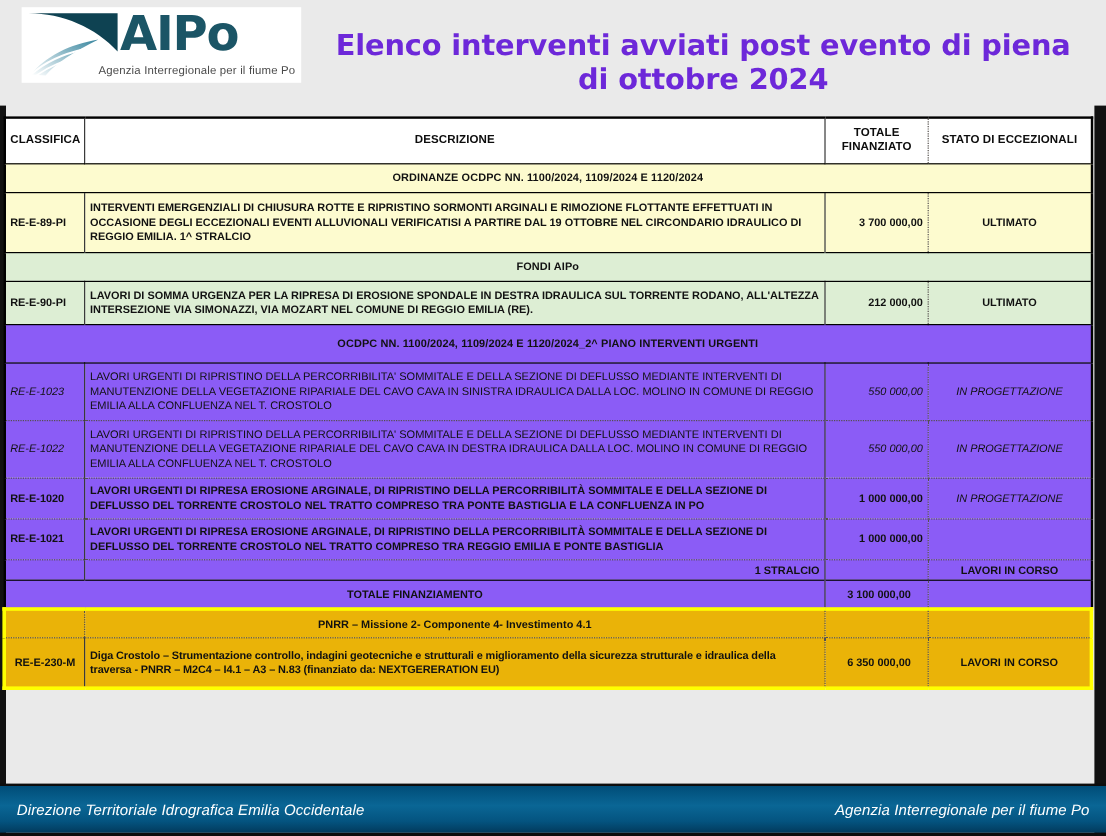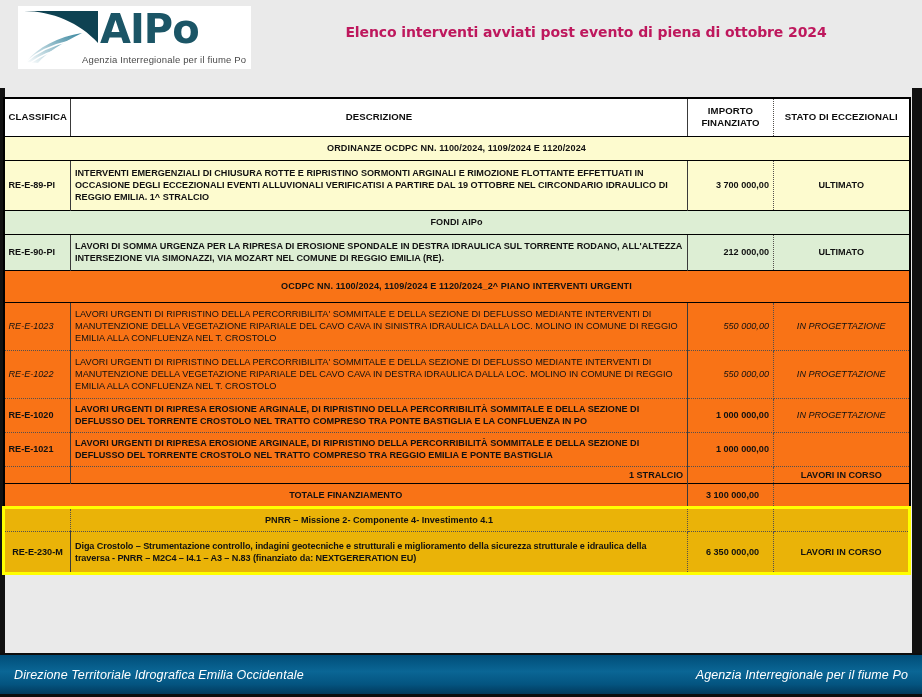--- a/index.html
+++ b/index.html
@@ -53,22 +53,22 @@
     letter-spacing: 0.15px;
     white-space: nowrap;
   }
   #slide-title {
     position: absolute;
     left: 276px; top: 24px;
     width: 620px;
     text-align: center;
     font-family: "DejaVu Sans", sans-serif;
     font-weight: bold;
-    font-size: 14px;
-    color: #be185d;
+    font-size: 24px;
+    color: #6d28d9;
     letter-spacing: -0.1px;
   }
 
   
   #table-wrap {
     position: absolute;
     left: 2px; top: 97px;
     width: 906px;
   }
   table.grid {
@@ -112,21 +112,21 @@
   td.section {
     text-align: center;
     font-weight: bold;
     font-size: 9.6px;
     height: 24px;
     letter-spacing: 0.1px;
   }
 
   .bg-yellow { background: #fdfbcf; }
   .bg-green  { background: #ddeed4; }
-  .bg-pink   { background: #f97316; }
+  .bg-pink   { background: #8b5cf6; }
   .bg-gray   { background: #eab308; }
 
   td.cls {
     text-align: left;
     font-weight: bold;
     font-size: 9.2px;
     padding-left: 3px;
     white-space: nowrap;
   }
   td.cls.ital { font-style: italic; font-weight: normal; }
@@ -267,21 +267,21 @@
           <col class="c-desc">
           <col class="c-imp">
           <col class="c-stat">
       </colgroup>
       <tbody>
 
         <tr class="hdr">
           <td class="t-outer t-left solid-b solid-r">CLASSIFICA</td>
           <td class="t-outer solid-b solid-r">DESCRIZIONE</td>
           <td class="t-outer solid-b">
-            <div>IMPORTO</div>
+            <div>TOTALE</div>
             <div>FINANZIATO</div>
           </td>
           <td class="t-outer t-right solid-b">STATO DI ECCEZIONALI</td>
         </tr>
 
         <tr>
           <td class="section bg-yellow t-left t-right solid-b" colspan="4">ORDINANZE OCDPC NN. 1100/2024, 1109/2024 E 1120/2024</td>
         </tr>
         <tr>
           <td class="cls bg-yellow t-left solid-r">RE-E-89-PI</td>

